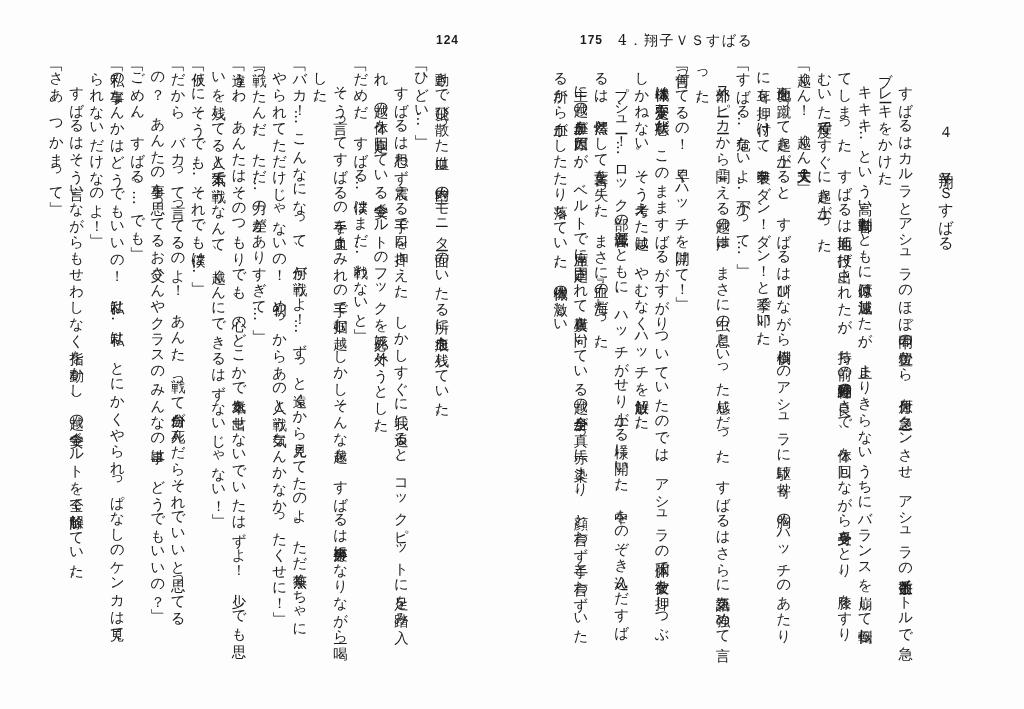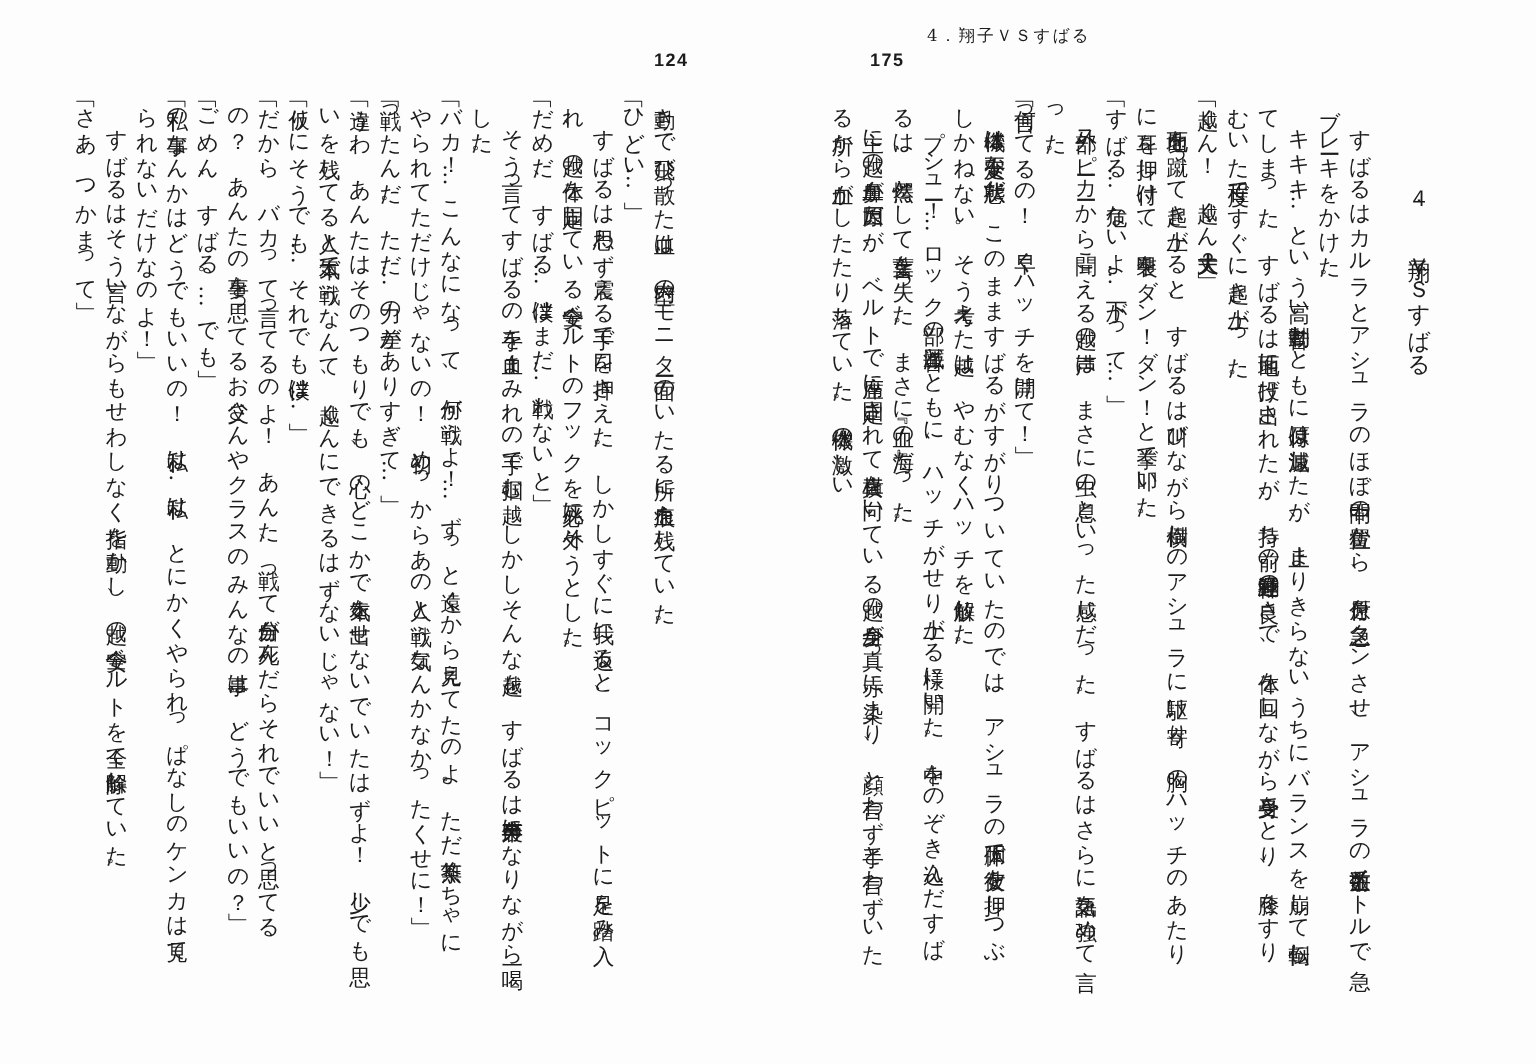--- a/index.html
+++ b/index.html
@@ -15,22 +15,22 @@
 
   
   .pagenum {
     position: absolute; top: 33px;
     font-family: Liberation Sans, sans-serif;
     font-weight: bold; font-size: 12px; letter-spacing: 1px;
   }
   .pagenum-left  { left: 436px; }
   .pagenum-right { left: 580px; }
   .chapter-head {
-    position: absolute; top: 16px; left: 618px;
-    font-size: 11px; letter-spacing: 1.5px;
+    position: absolute; top: 32px; left: 618px;
+    font-size: 14px; letter-spacing: 1.5px;
   }
 
   
   .page-text {
     position: absolute; top: 62px; height: 578px;
     writing-mode: vertical-rl;
     text-orientation: mixed;
     font-size: 14.4px;
     line-height: 20.3px;        
     letter-spacing: 0.1px;

